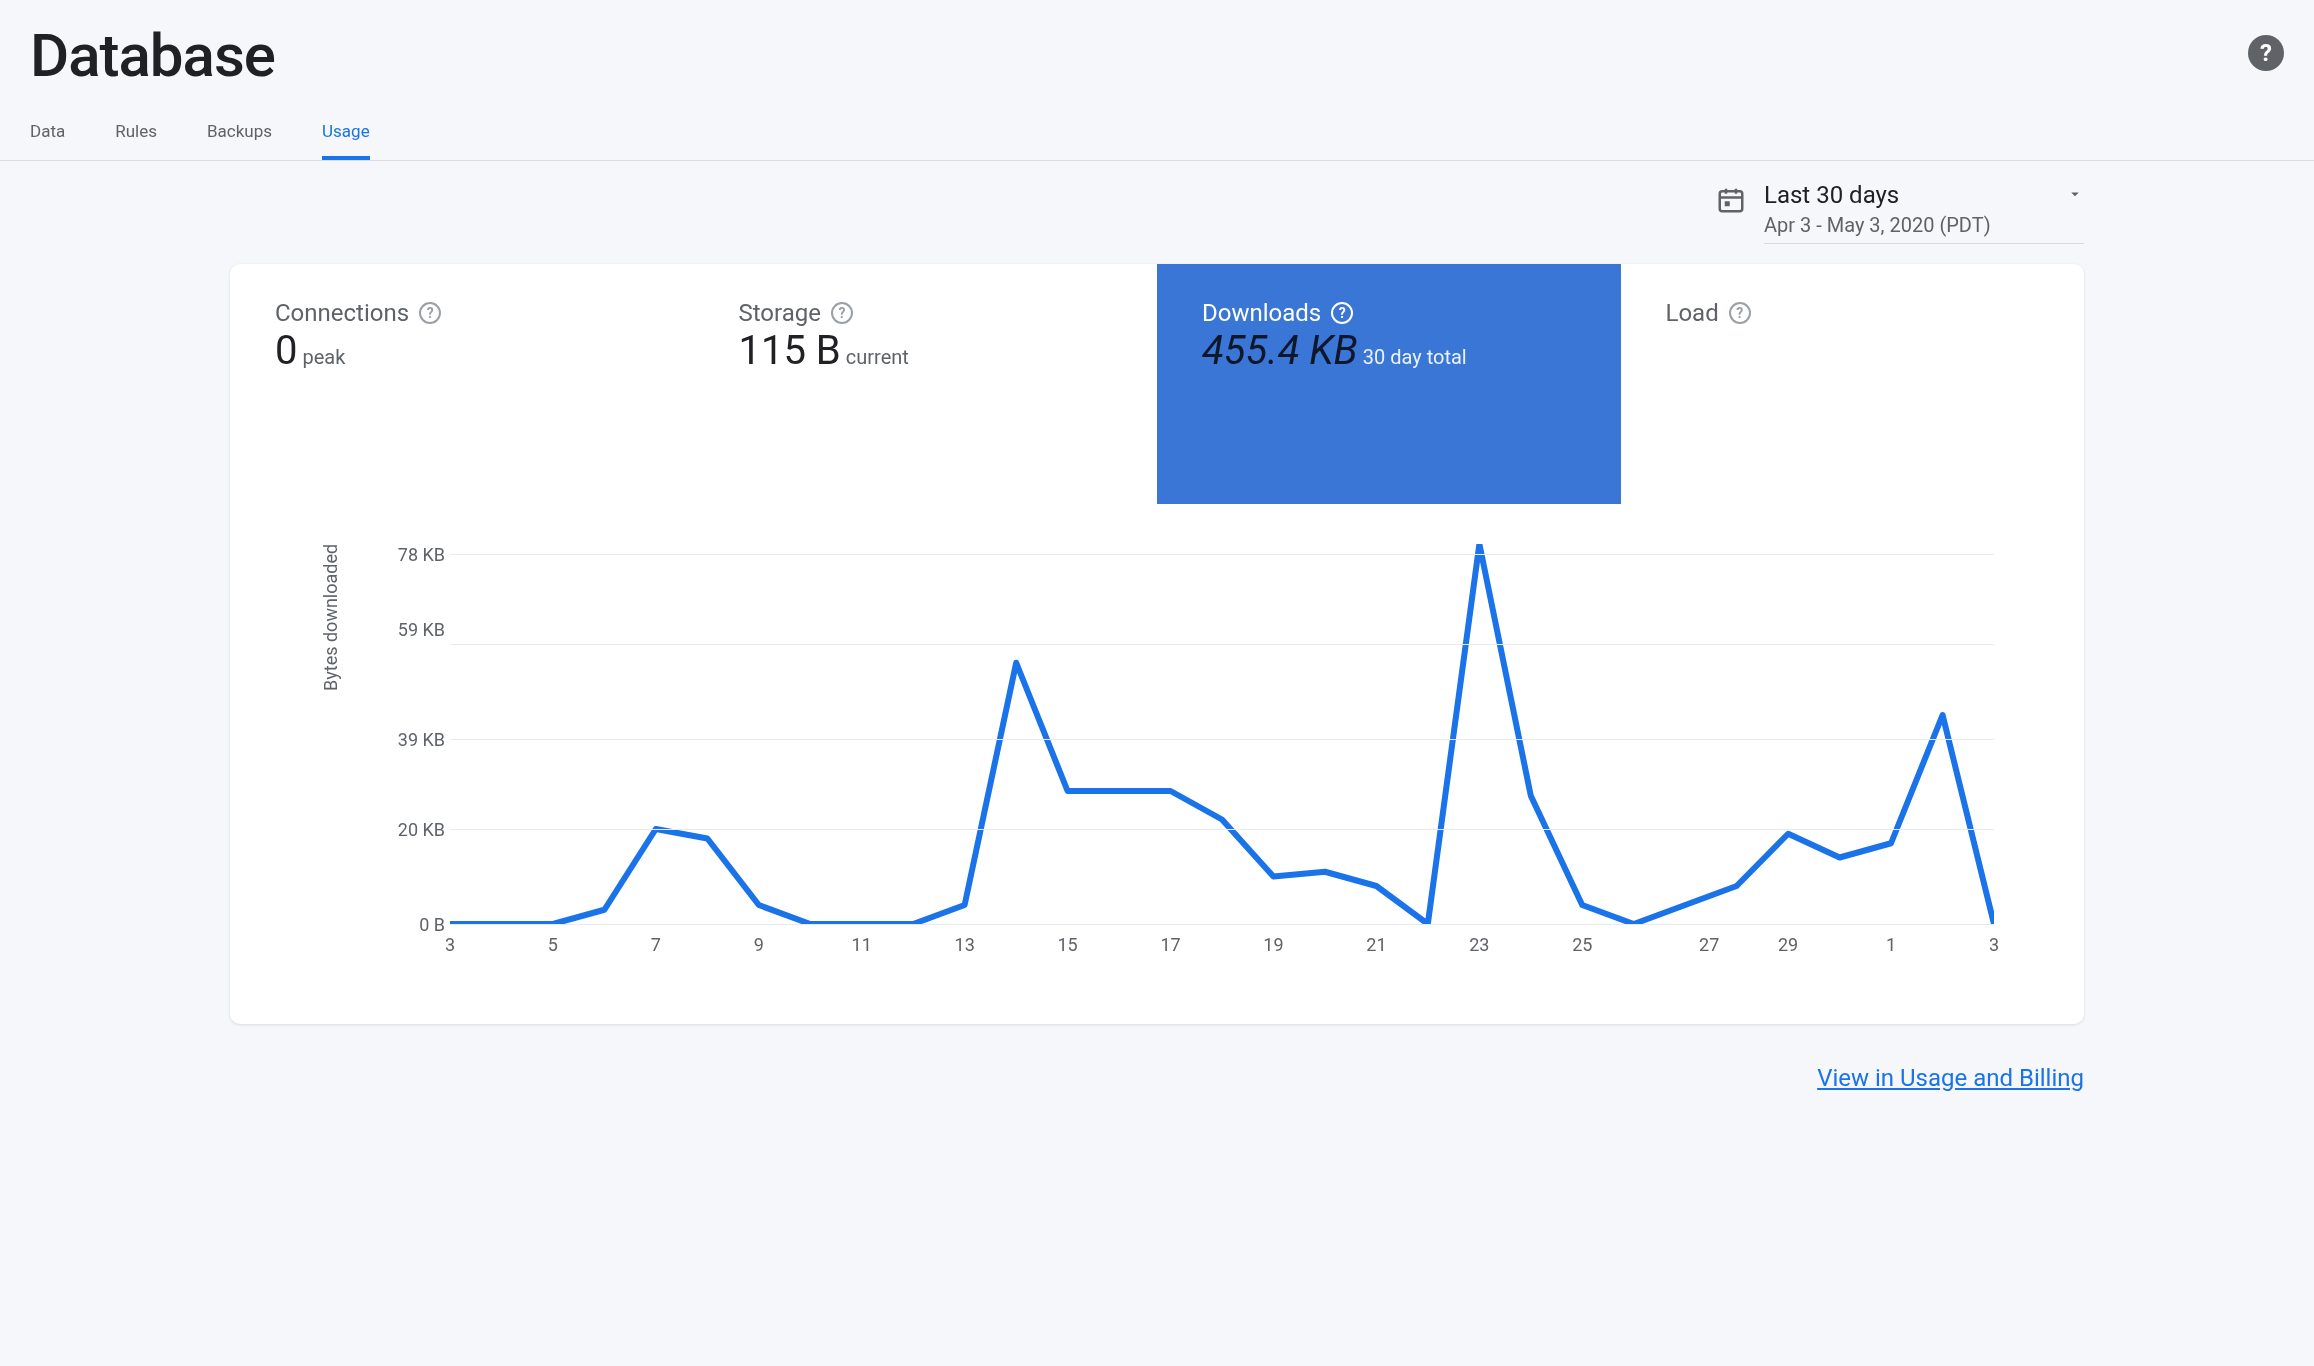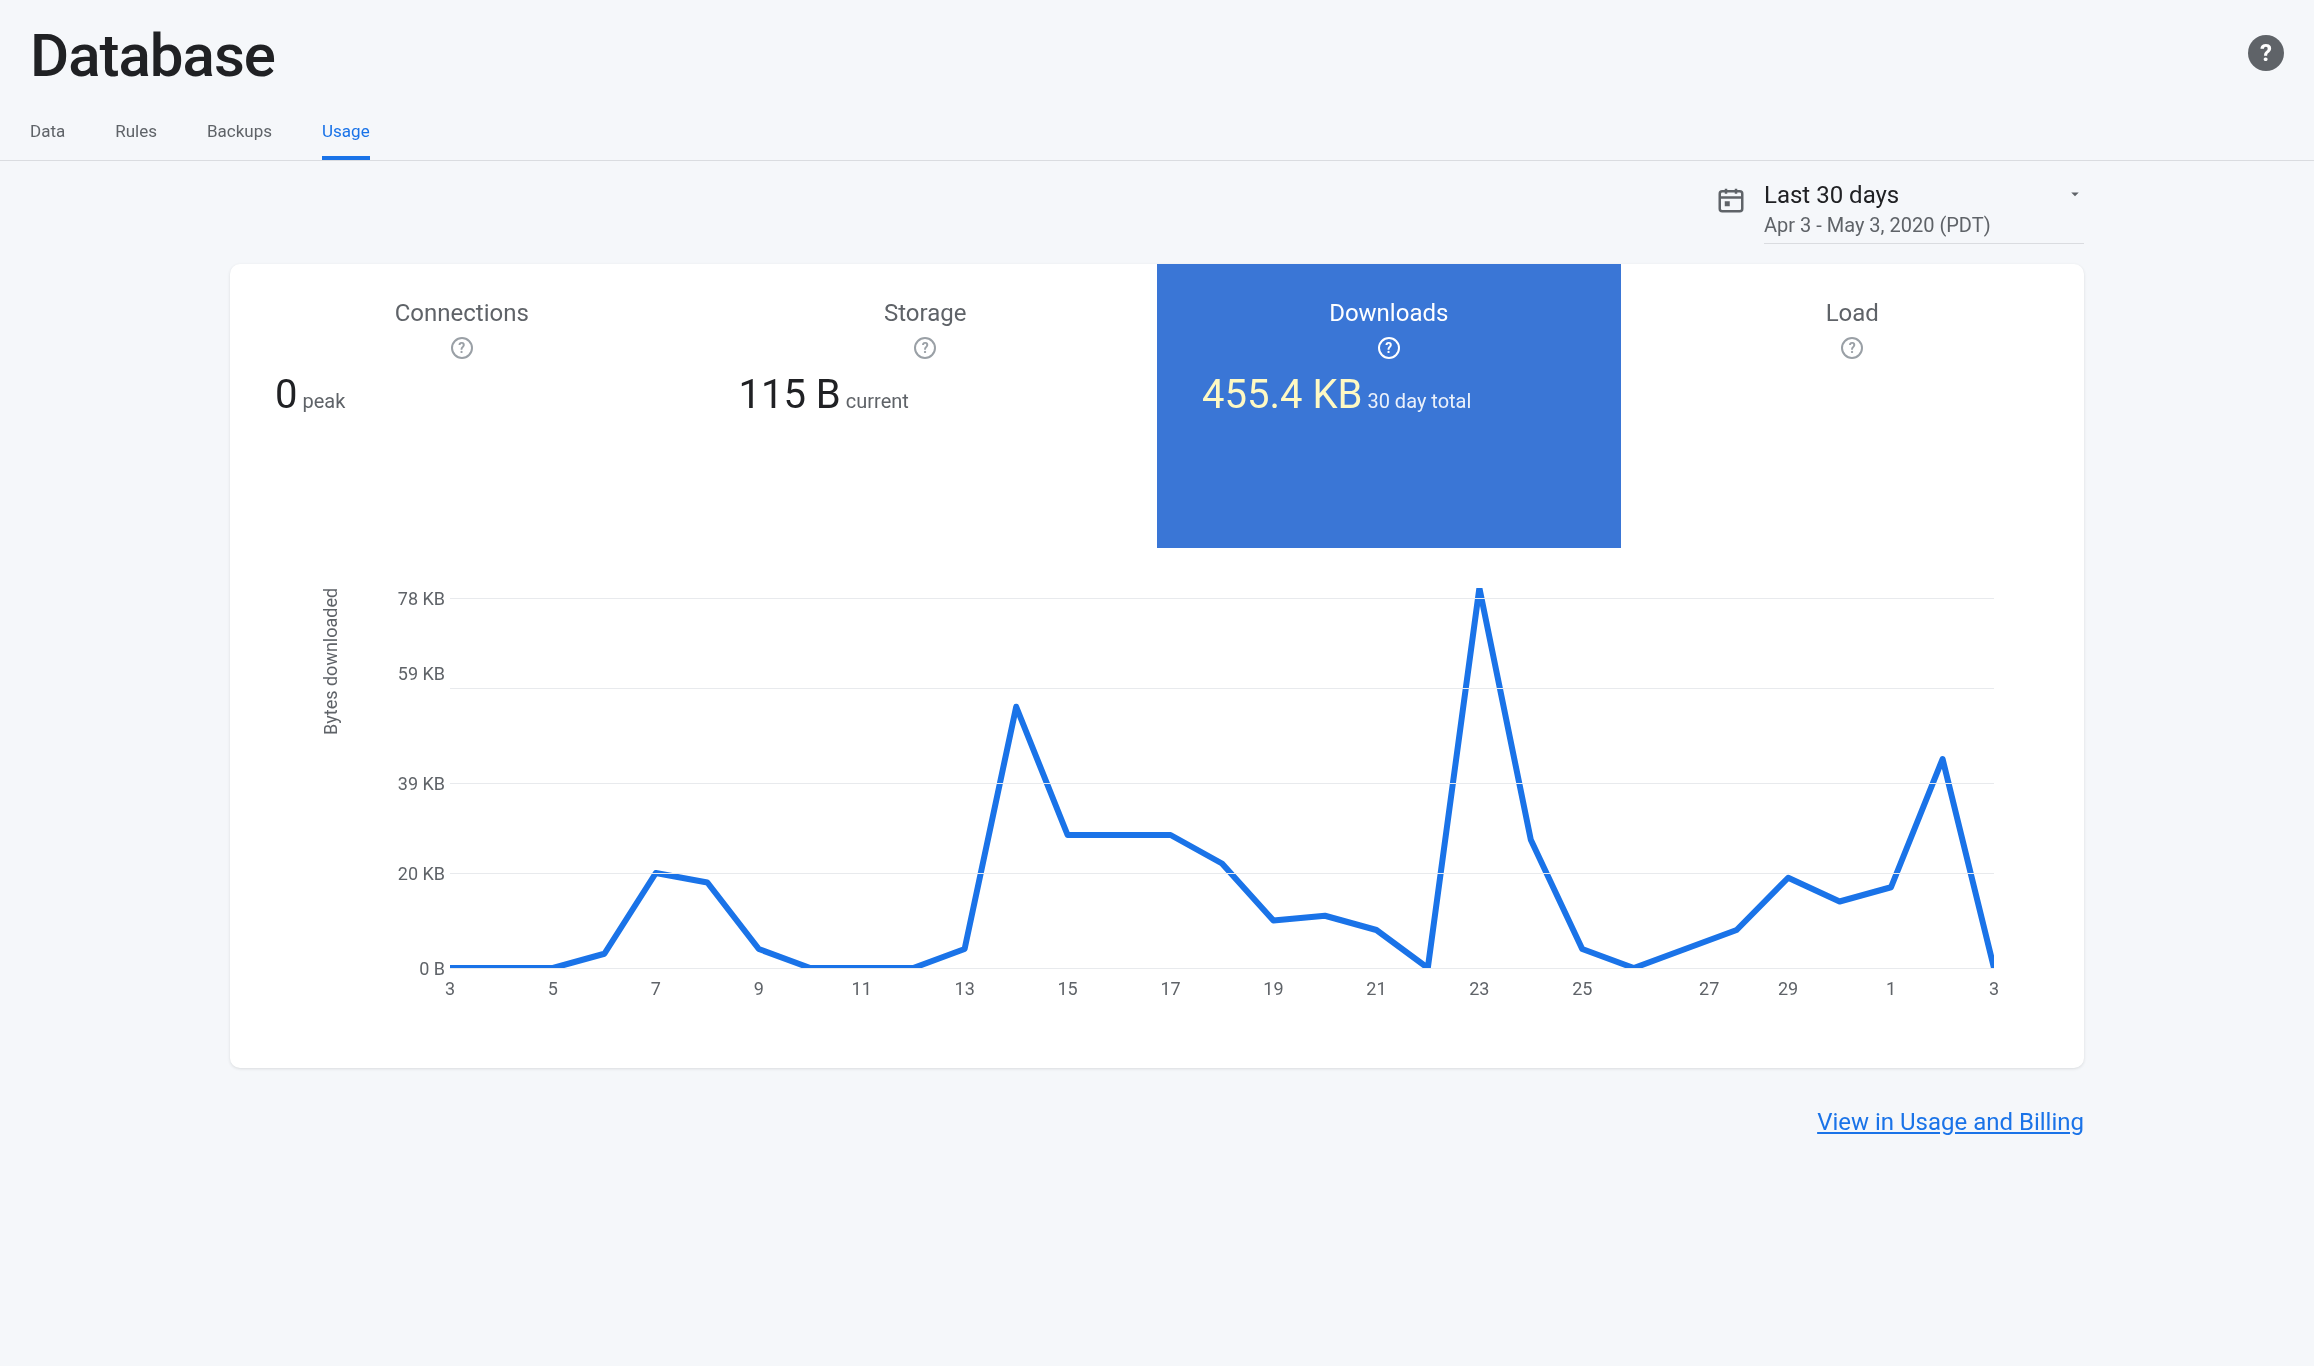--- a/index.html
+++ b/index.html
@@ -121,22 +121,20 @@
   }
   .metric.selected {
     background: #3a76d6;
     color: #fff;
     padding-bottom: 130px;
   }
   .metric-title-row {
     display: flex;
     align-items: center;
     gap: 10px;
-    margin-bottom: 12px;
-    flex-direction: column;
   }
   .metric-title {
     font-size: 24px;
     color: #5f6368;
   }
   .metric.selected .metric-title { color: #ffffff; }
   .info-icon {
     width: 22px;
     height: 22px;
     border: 2px solid #9aa0a6;
@@ -150,21 +148,21 @@
   }
   .metric.selected .info-icon {
     border-color: #fff;
     color: #fff;
   }
   .metric-value {
     font-size: 40px;
     font-weight: 400;
     color: #202124;
   }
-  .metric.selected .metric-value { color: #fef9c3; }
+  .metric.selected .metric-value { color: #0f172a; font-style: italic; }
   .metric-suffix {
     font-size: 20px;
     color: #5f6368;
     margin-left: 5px;
   }
   .metric.selected .metric-suffix { color: #fff; opacity: 0.9; }
   .chart-area {
     padding: 40px 90px 60px 60px;
     position: relative;
   }

